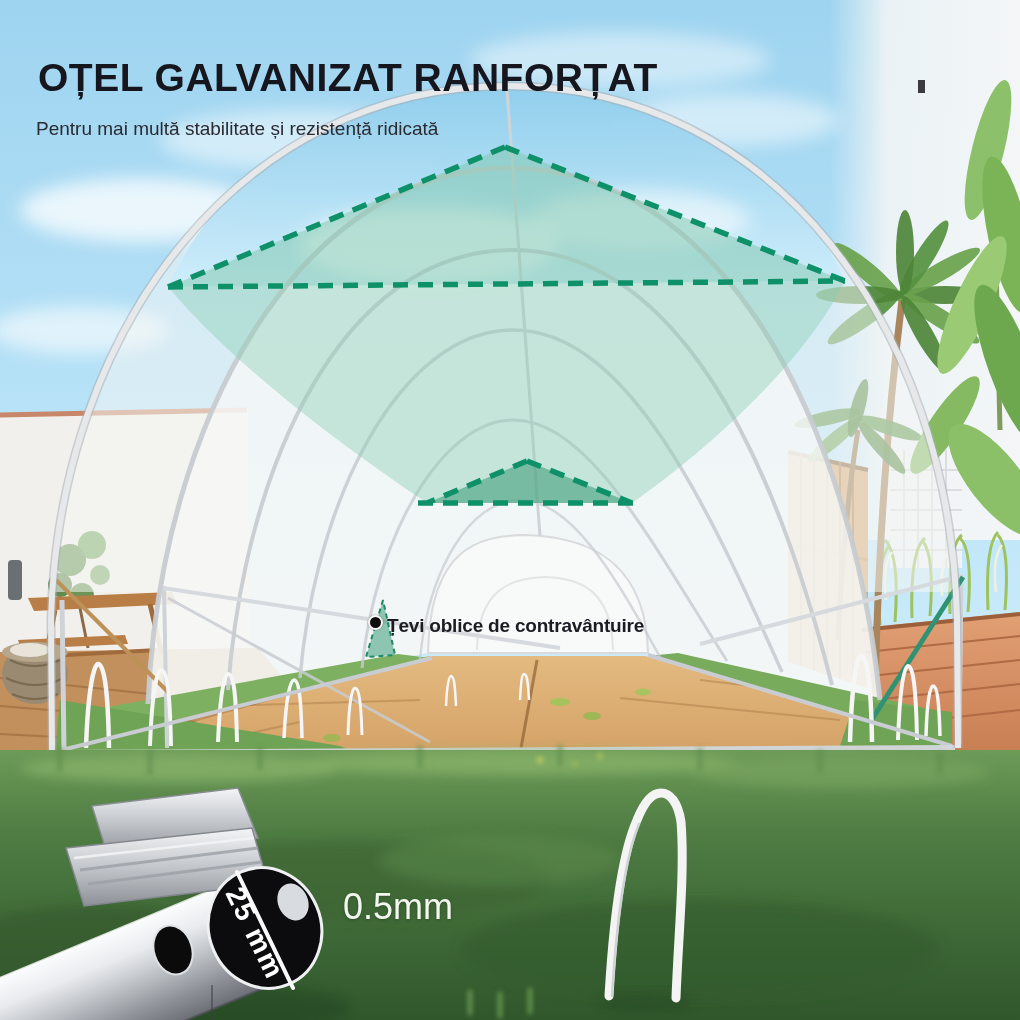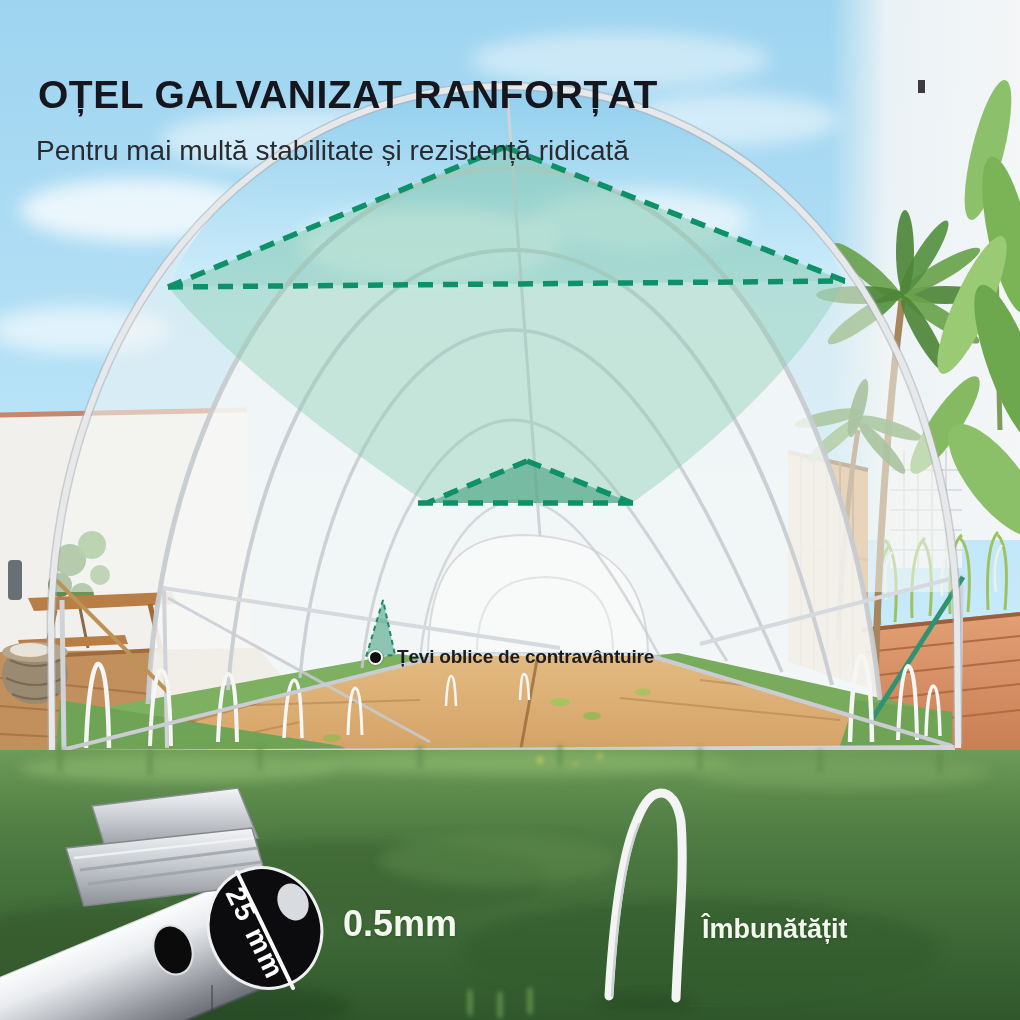--- a/index.html
+++ b/index.html
@@ -2,39 +2,39 @@
 <html><head>
 <meta charset="utf-8">
 <style>
   html,body{margin:0;padding:0;background:#222;}
   .stage{
     position:relative;width:1020px;height:1020px;overflow:hidden;
     font-family:"Liberation Sans",sans-serif;
     background:linear-gradient(180deg,#9ed4f0 0%,#b7e2f7 40%,#cfeefb 70%,#dff3fc 100%);
   }
   .stage svg{position:absolute;left:0;top:0;}
-  .overlay{position:absolute;z-index:5;margin-top:17px;}
+  .overlay{position:absolute;z-index:5;}
   .page-title{
     left:38px;top:56px;width:700px;
     font-size:39px;font-weight:700;letter-spacing:.5px;color:#16161e;
   }
   .page-subtitle{
     left:36px;top:118px;width:700px;
-    font-size:28px;font-weight:400;color:#2a2a31;
+    font-size:19px;font-weight:400;color:#2a2a31;
   }
   .bracing-callout{
-    left:368px;top:629px;display:flex;align-items:center;gap:14px;
+    left:368px;top:615px;display:flex;gap:4px;
   }
   .bullet-dot{
     width:11px;height:11px;border-radius:50%;background:#0d0d0d;
     border:2.5px solid #f7f7f7;box-shadow:0 0 2px rgba(0,0,0,.4);flex:0 0 auto;
   }
   .bracing-label{font-size:19px;font-weight:700;color:#1b1b22;letter-spacing:-.2px;}
   .thickness-callout{
-    left:343px;top:882px;color:#f4f6f0;font-weight:700;font-size:36px;line-height:50px;
+    left:343px;top:882px;color:#f4f6f0;font-weight:400;font-size:36px;line-height:50px;
     text-shadow:0 1px 3px rgba(20,40,20,.35);
   }
   .stake-callout{
     left:702px;top:894px;color:#f4f6f0;font-weight:700;font-size:27px;line-height:36px;
     text-shadow:0 1px 3px rgba(20,40,20,.35);
   }
   .tube-diameter-text{
     font-weight:700;fill:#ffffff;font-size:28px;letter-spacing:2px;
     font-family:"Liberation Sans",sans-serif;
   }
@@ -333,16 +333,15 @@
 <div class="overlay bracing-callout">
   <span class="bullet-dot"></span>
   <span class="bracing-label">Țevi oblice de contravântuire</span>
 </div>
 
 <div class="overlay thickness-callout">
   <div>0.5mm</div>
 </div>
 
 <div class="overlay stake-callout">
-  <div>Îmbunătățit</div>
 </div>
 
 </div>
 
 </body></html>

